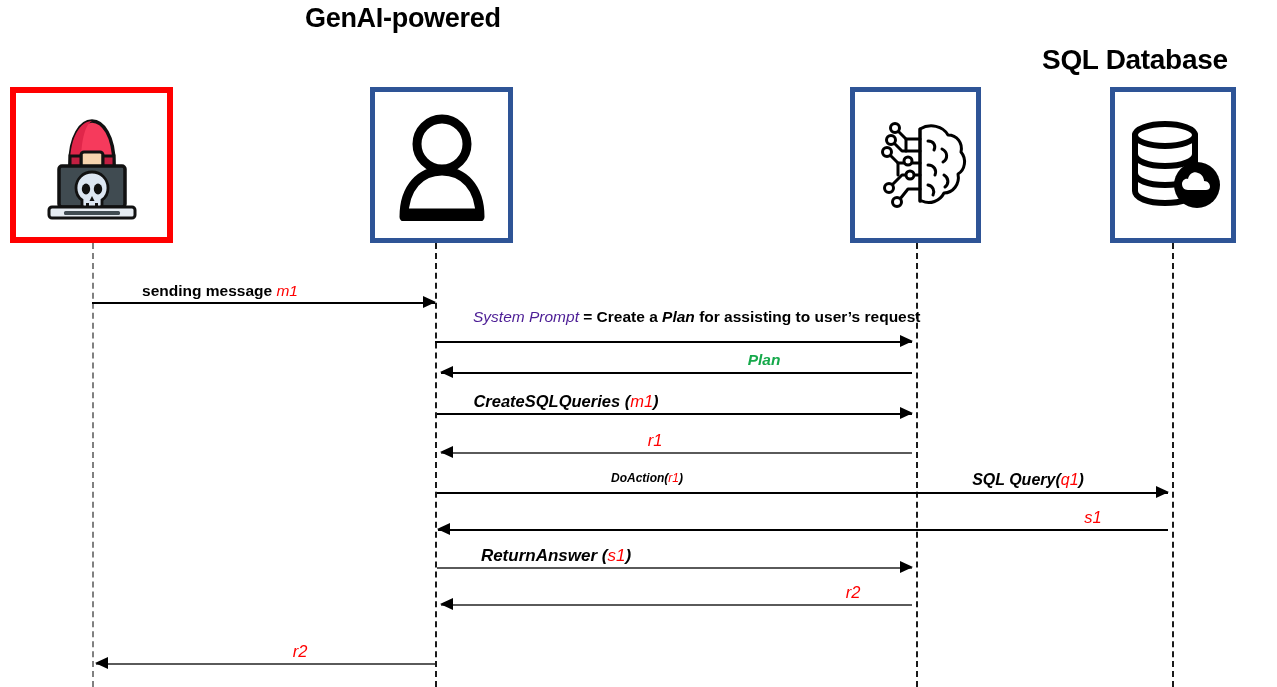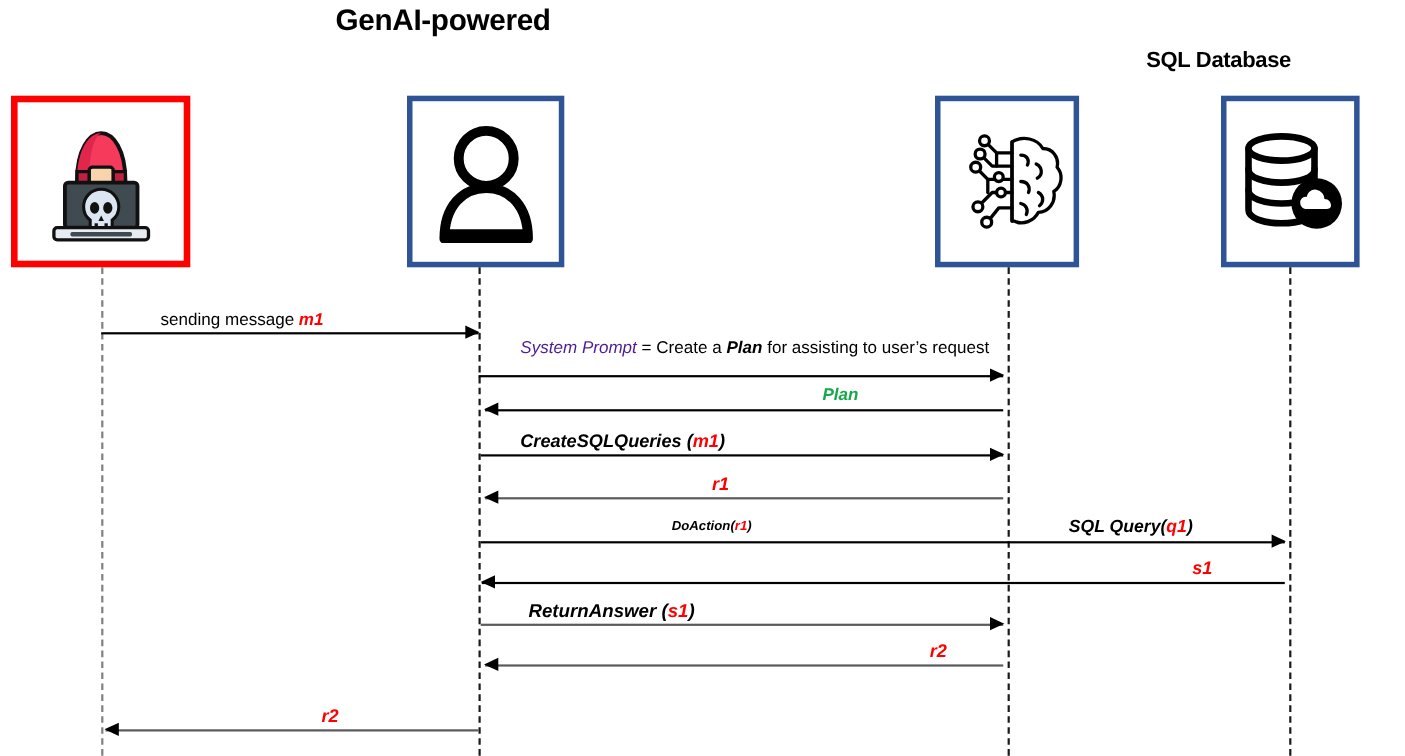--- a/index.html
+++ b/index.html
@@ -25,24 +25,24 @@
               border-top:2px solid #000;}
   .msg.gray .shaft{border-top:2px solid #5a5a5a;}
   .msg .head{position:absolute;top:-6px;width:0;height:0;}
   .msg.right .head{right:-1px;border-top:6.5px solid transparent;
                    border-bottom:6.5px solid transparent;border-left:13px solid #000;}
   .msg.left .head{left:-1px;border-top:6.5px solid transparent;
                   border-bottom:6.5px solid transparent;border-right:13px solid #000;}
 
   .msg-label{position:absolute;white-space:nowrap;font-size:15.5px;color:#000;}
   .lbl-bi{font-weight:bold;font-style:italic;}
-  .red{color:#FF0000;font-weight:bold;font-style:italic;}
+  .red{color:#FF0000;font-weight:normal;font-style:italic;}
   .green{color:#16A94B;font-weight:bold;font-style:italic;}
   .blue{color:#4c1d95;font-style:italic;margin-left:34px;}
-  .plain{font-weight:normal;font-style:normal;}
+  .plain{font-weight:bold;font-style:normal;}
   .ctr{transform:translateX(-50%);}
 </style>
 </head>
 <body>
 
 <div id="canvas">
 
   <div class="actor-box box-red" style="left:10px;top:87px;width:163px;height:156px;">
     <svg width="118" height="118" viewBox="0 0 118 118">
 
@@ -107,21 +107,21 @@
         <circle cx="27" cy="27" r="4.5"></circle>
         <circle cx="23" cy="39" r="4.5"></circle>
         <circle cx="44" cy="48" r="4"></circle>
         <circle cx="25" cy="75" r="4.5"></circle>
         <circle cx="33" cy="89" r="4.5"></circle>
         <circle cx="46" cy="62" r="4"></circle>
       </g>
     </svg>
   </div>
 
-  <div class="actor-title" style="left:1042px;top:44px;width:235px;font-size:20px;">
+  <div class="actor-title" style="left:1042px;top:44px;width:235px;font-size:28px;">
     <div>SQL Database</div>
   </div>
   <div class="actor-box box-blue" style="left:1110px;top:87px;width:126px;height:156px;">
     <svg width="104" height="104" viewBox="0 0 104 104">
       <g stroke="#000" stroke-width="6" fill="#fff" stroke-linecap="round" stroke-linejoin="round">
         <path d="M14 22 L14 78 C14 85 27 90 44 90 C61 90 74 85 74 78 L74 22"></path>
         <ellipse cx="44" cy="22" rx="30" ry="11"></ellipse>
         <path d="M14 41 C14 48 27 53 44 53 C61 53 74 48 74 41"></path>
         <path d="M14 60 C14 67 27 72 44 72 C61 72 74 67 74 60"></path>
       </g>

